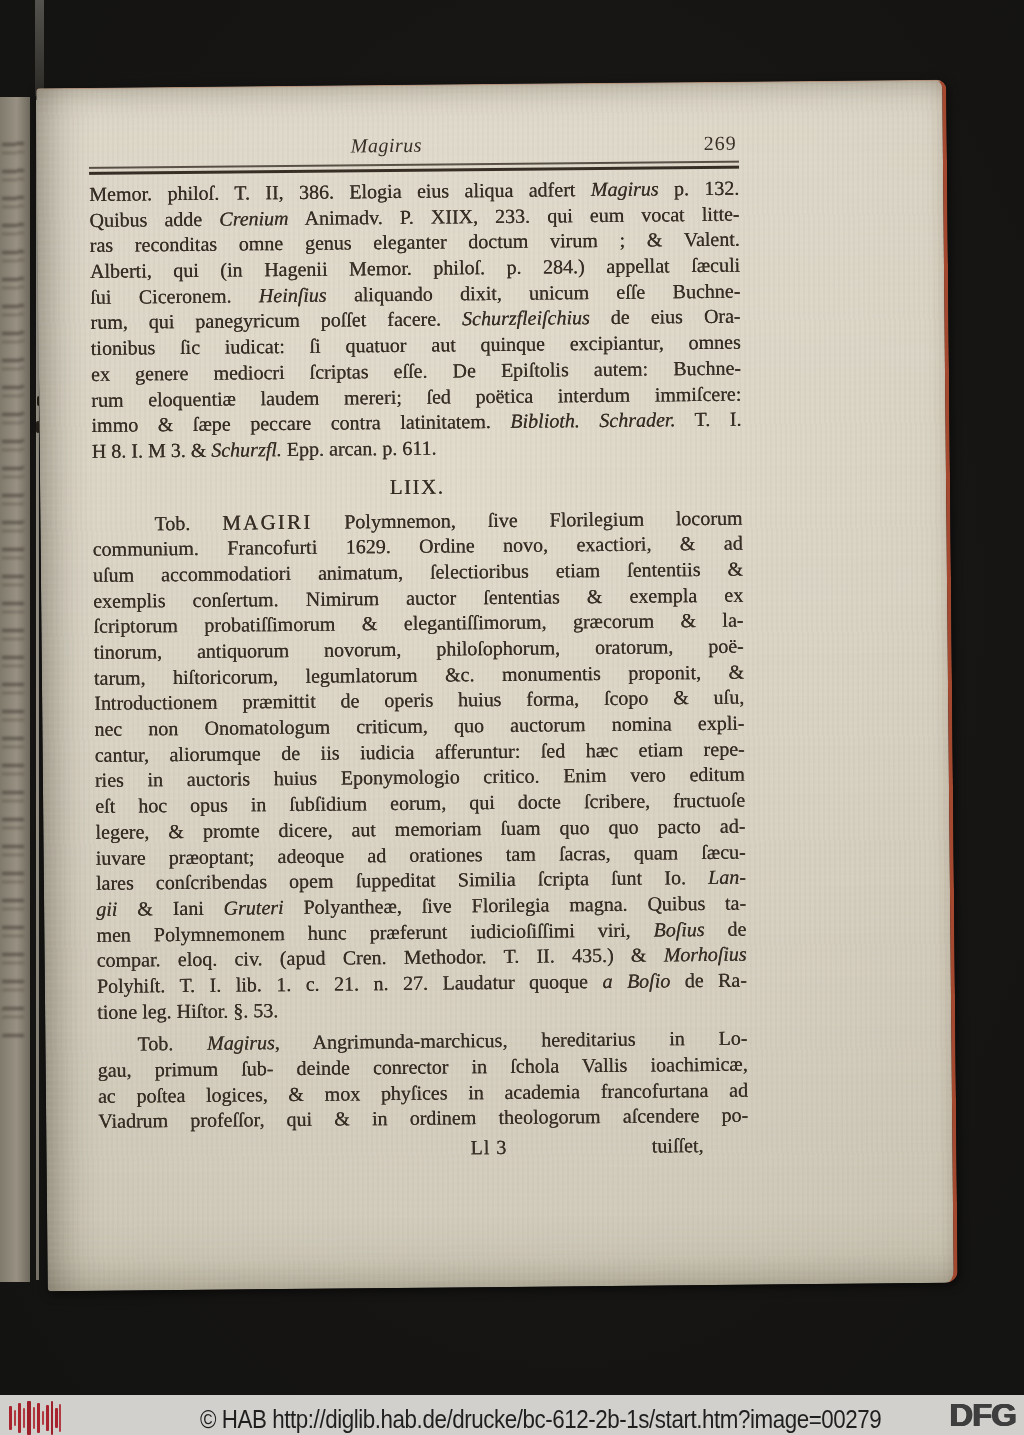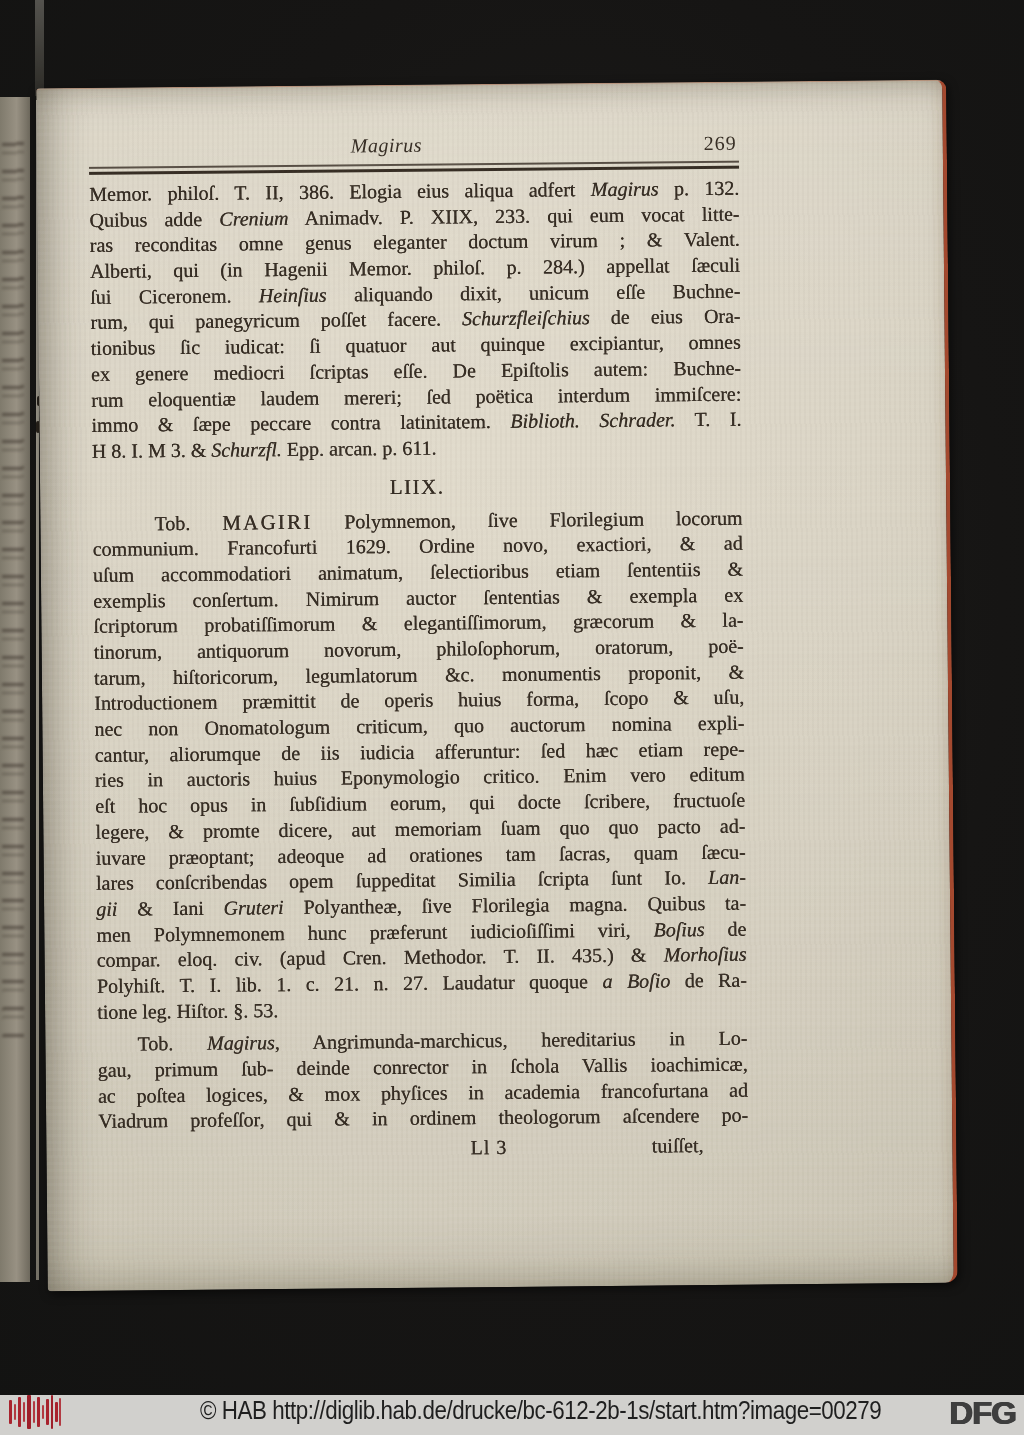--- a/index.html
+++ b/index.html
@@ -81,21 +81,21 @@
   .section-heading{
     margin:13px 0 9px;text-align:center;font-size:21px;letter-spacing:1.5px;
     text-shadow:.25px 0 0 currentColor;
   }
   .sig-row{position:relative;margin-top:5px;height:26px;font-size:20px;}
   .sig{position:absolute;left:372px;letter-spacing:1px;text-shadow:.25px 0 0 currentColor;}
   .catchword{position:absolute;right:45px;text-shadow:.25px 0 0 currentColor;}
   
   .footer-bar{
     position:absolute;left:0;bottom:0;width:1024px;height:40px;background:#d1d0cd;
-    display:flex;align-items:flex-start;
+    display:flex;align-items:flex-end;
     font-family:"Liberation Sans","DejaVu Sans",sans-serif;
   }
   .hab-logo{margin-left:8px;flex:0 0 auto;}
   .copyright{
     flex:1;text-align:center;margin-left:70px;color:#1f1f1f;font-size:26px;
     transform:scaleX(.86);transform-origin:50% 50%;white-space:nowrap;
     letter-spacing:-.5px;
   }
   .dfg{
     flex:0 0 auto;margin-right:8px;color:#3e3e3e;font-size:33px;font-weight:900;

